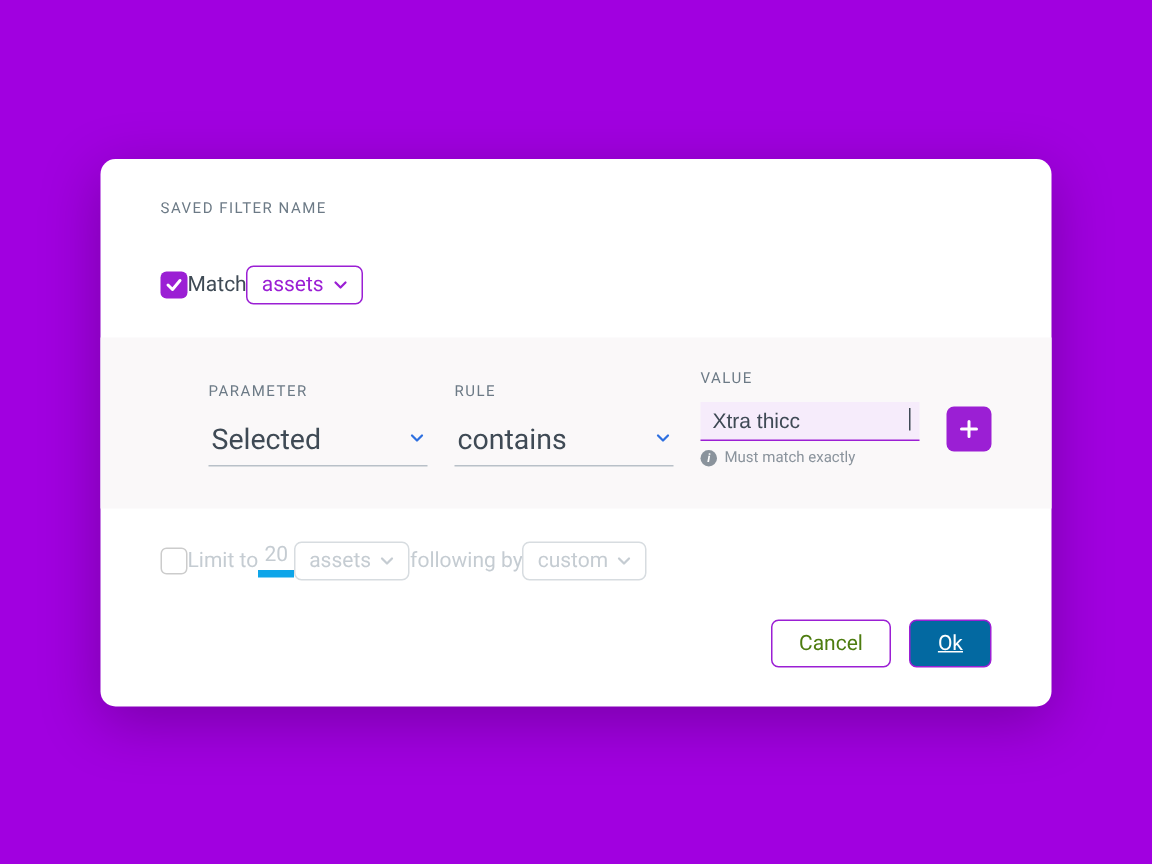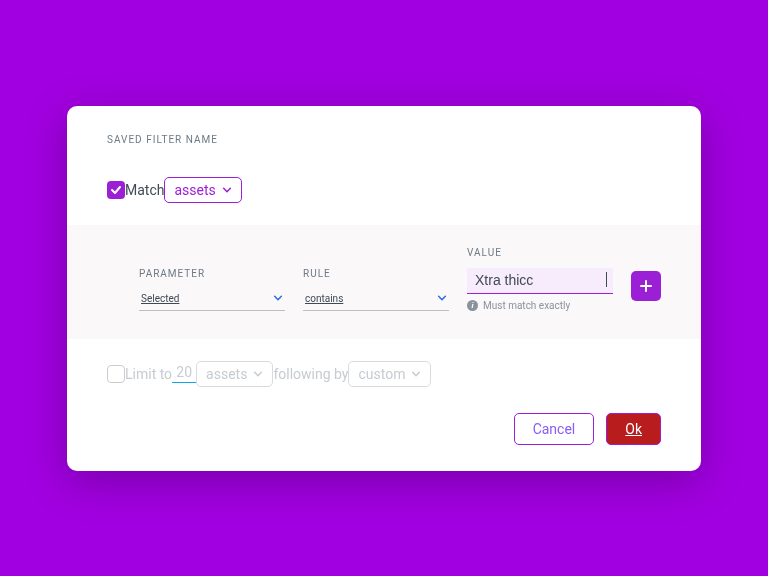--- a/index.html
+++ b/index.html
@@ -81,25 +81,24 @@
     gap: 18px;
     align-items: flex-end;
   }
   .col { display:flex; flex-direction:column; }
   .col.param, .col.rule { width: 150px; }
   .col.value { width: 150px; }
   .select-underline {
     display:flex; align-items:center; justify-content:space-between;
     border-bottom: 1px solid #b8c0c8;
     padding: 4px 2px 6px 2px;
-    font-size: 10px;
+    font-size: 19px;
     color: #3f4a55;
     cursor: pointer;
     margin-top: 4px;
-    text-decoration: underline;
   }
   .select-underline .chev path { stroke:#2d6fe0; }
   .value-input-wrap {
     display:flex; align-items:center;
     border-bottom: 1.5px solid #9b1fd4;
     background: #f6ecfb;
     padding: 4px 6px 5px 8px;
     margin-top: 4px;
   }
   .value-input {
@@ -132,34 +131,34 @@
   .limit-row {
     display:flex; align-items:center; 
     margin-top: 22px;
     color:#c5ccd2;
     font-size:14px;
   }
   .limit-row .mini-select {
     border-color:#d7dce0; color:#c5ccd2;
   }
   .limit-num {
-    border-bottom:1px solid #0ea5e9;
+    border-bottom:5px solid #0ea5e9;
     padding: 0 4px 2px 4px;
     min-width:24px; text-align:right;
   }
   .footer {
     display:flex; justify-content:flex-end; gap:12px;
     margin-top: 26px;
   }
   .btn {
     border-radius:5px; padding: 7px 18px;
     font-size:14px; cursor:pointer;
   }
-  .btn-outline { border:1.5px solid #9b1fd4; color:#8b5cf6; background:#fff; }
-  .btn-solid { background:#b91c1c; color:#fff; border:1.5px solid #9b1fd4;text-decoration:underline; }
+  .btn-outline { border:1.5px solid #9b1fd4; color:#4d7c0f; background:#fff; }
+  .btn-solid { background:#0369a1; color:#fff; border:1.5px solid #9b1fd4;text-decoration:underline; }
 </style>
 </head>
 <body>
 
 <div class="modal">
 
   <div class="field-label">SAVED FILTER NAME</div>
 
   <div class="match-row">
     <div class="checkbox checked">

